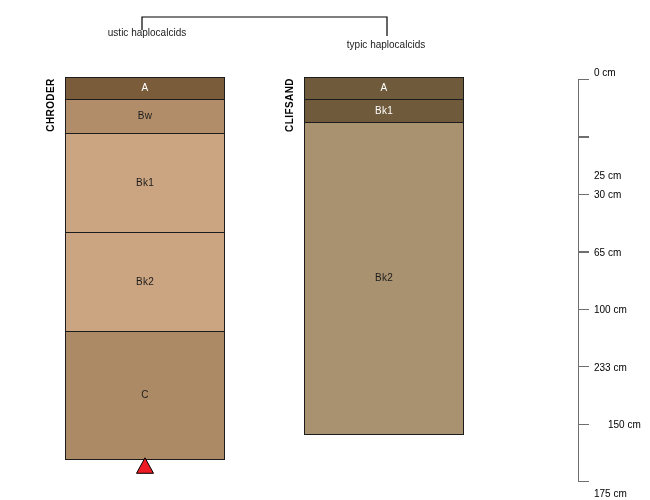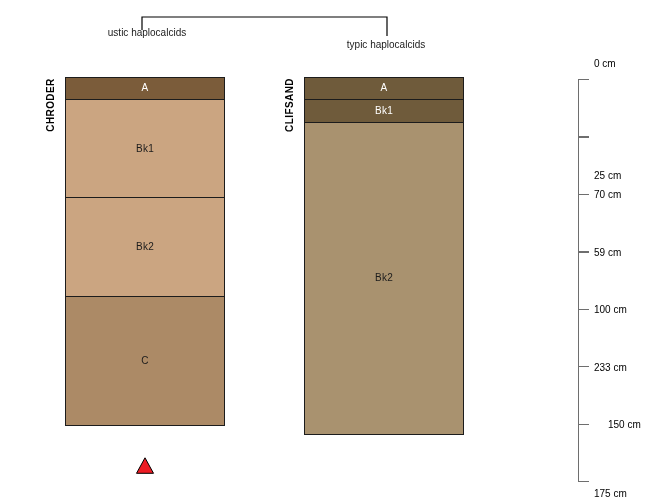--- a/index.html
+++ b/index.html
@@ -75,20 +75,23 @@
 
   <div class="group-label" style="left:147px; top:27px;">ustic haplocalcids</div>
 
   <div class="group-label" style="left:386px; top:39px;">typic haplocalcids</div>
 
   <div id="plot-area">
       <div class="profile" style="left: 65px; top: 77px; width: 160px;">
         <div class="horizon" style="height: 20.673px; background: rgb(123, 92, 58);">
           <div class="horizon-label" style="color: rgb(255, 255, 255);">A</div>
         </div>
+        <div class="horizon" style="height: 34.455px; background: rgb(177, 142, 105);">
+          <div class="horizon-label" style="color: rgb(28, 28, 28);">Bw</div>
+        </div>
         <div class="horizon" style="height: 98.771px; background: rgb(203, 165, 129);">
           <div class="horizon-label" style="color: rgb(28, 28, 28);">Bk1</div>
         </div>
         <div class="horizon" style="height: 98.771px; background: rgb(203, 165, 129);">
           <div class="horizon-label" style="color: rgb(28, 28, 28);">Bk2</div>
         </div>
         <div class="horizon" style="height: 128.632px; background: rgb(172, 138, 102);">
           <div class="horizon-label" style="color: rgb(28, 28, 28);">C</div>
         </div>
       </div>
@@ -100,27 +103,27 @@
         <div class="horizon" style="height: 22.97px; background: rgb(111, 91, 59);">
           <div class="horizon-label" style="color: rgb(255, 255, 255);">Bk1</div>
         </div>
         <div class="horizon" style="height: 312.392px; background: rgb(169, 146, 111);">
           <div class="horizon-label" style="color: rgb(28, 28, 28);">Bk2</div>
         </div>
       </div>
       <div class="profile-id" style="left: 289px; top: 105px;">CLIFSAND</div>
       <div class="axis-line" style="left: 578px; top: 79px; height: 401.975px;"></div>
       <div class="axis-tick" style="left: 578px; top: 79px; width: 11px;"></div>
-      <div class="axis-label" style="left: 594px; top: 63px;">0 cm</div>
+      <div class="axis-label" style="left: 594px; top: 72px;">0 cm</div>
       <div class="axis-tick" style="left: 578px; top: 136.425px; width: 11px;"></div>
       <div class="axis-label" style="left: 594px; top: 136.925px; margin-top: 38px;">25 cm</div>
       <div class="axis-tick" style="left: 578px; top: 193.85px; width: 11px;"></div>
-      <div class="axis-label" style="left: 594px; top: 194.35px;">70 cm</div>
+      <div class="axis-label" style="left: 594px; top: 194.35px;">30 cm</div>
       <div class="axis-tick" style="left: 578px; top: 251.275px; width: 11px;"></div>
-      <div class="axis-label" style="left: 594px; top: 251.775px;">59 cm</div>
+      <div class="axis-label" style="left: 594px; top: 251.775px;">65 cm</div>
       <div class="axis-tick" style="left: 578px; top: 308.7px; width: 11px;"></div>
       <div class="axis-label" style="left: 594px; top: 309.2px;">100 cm</div>
       <div class="axis-tick" style="left: 578px; top: 366.125px; width: 11px;"></div>
       <div class="axis-label" style="left: 594px; top: 366.625px;">233 cm</div>
       <div class="axis-tick" style="left: 578px; top: 423.55px; width: 11px;"></div>
       <div class="axis-label" style="left: 608px; top: 424.05px;">150 cm</div>
       <div class="axis-tick" style="left: 578px; top: 480.975px; width: 11px;"></div>
       <div class="axis-label" style="left: 594px; top: 493px;">175 cm</div>
     </div>
 

